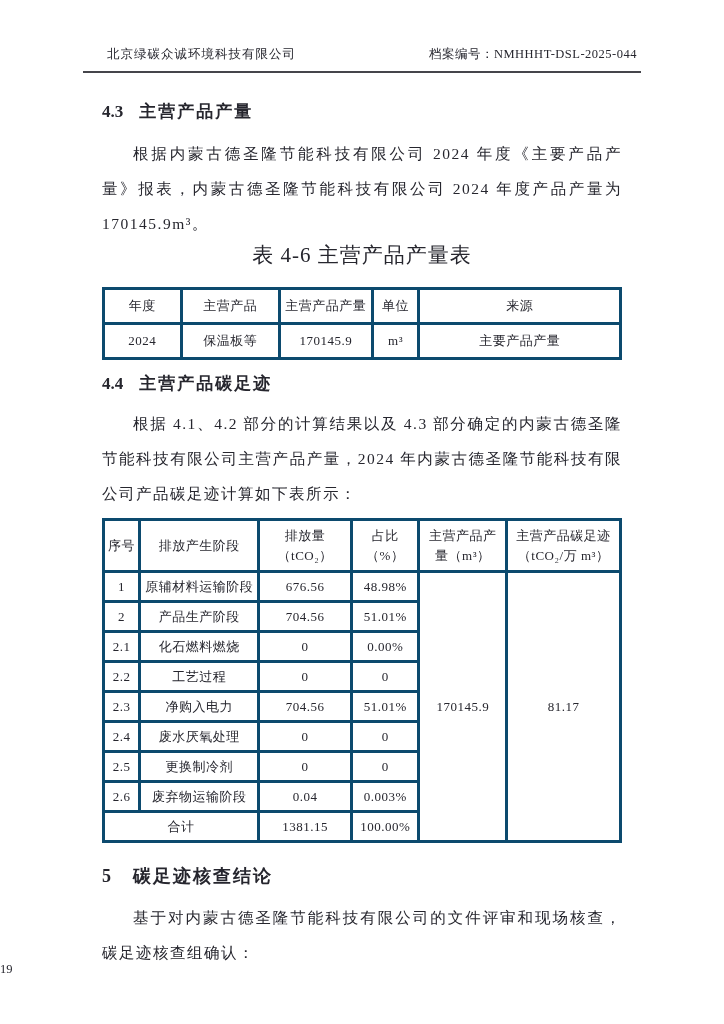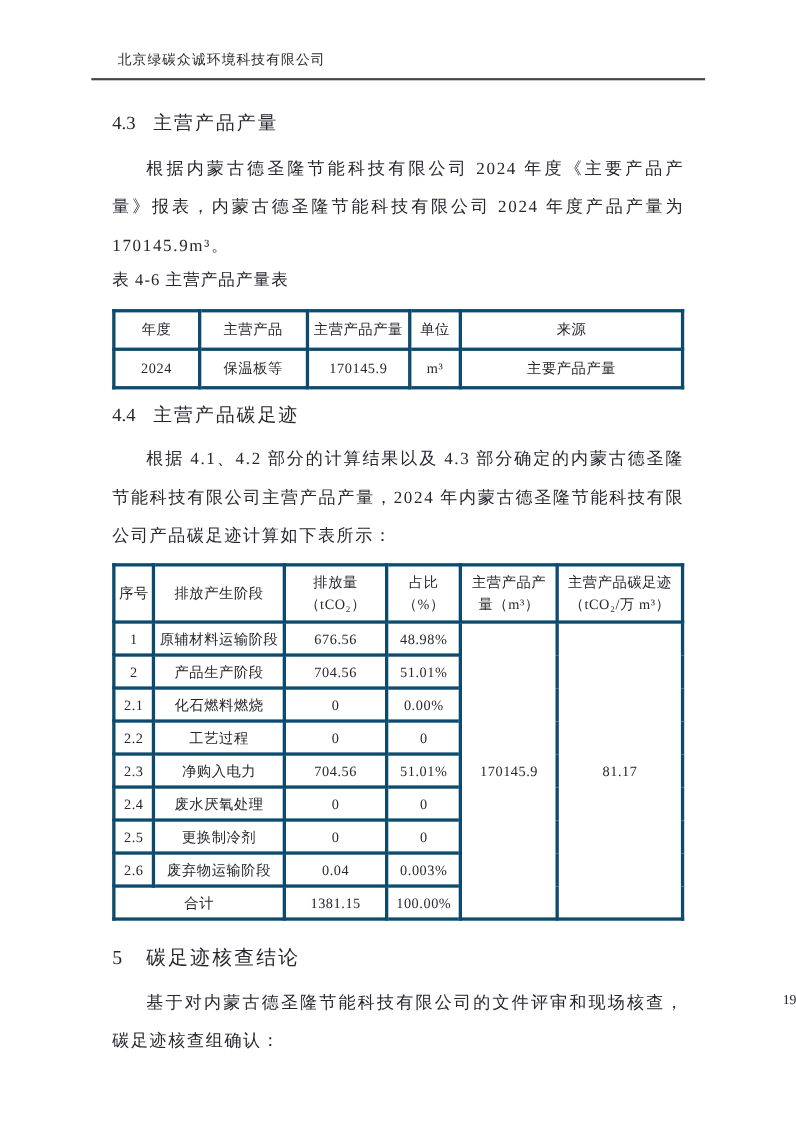--- a/index.html
+++ b/index.html
@@ -11,60 +11,61 @@
   .doc-header{
     margin:46px 83px 0 83px;
     padding:0 4px 8px 24px;
     border-bottom:2px solid #45454b;
     display:flex;justify-content:space-between;align-items:flex-start;
     font-size:12.5px;letter-spacing:1px;
   }
   .doc-header .right{letter-spacing:0.5px;}
   .content{margin:0 102px;}
   .sec-h{
-    font-weight:normal;letter-spacing:2px;line-height:22px;margin:0;
+    font-weight:bold;letter-spacing:2px;line-height:22px;margin:0;
   }
   .sec-h .num{letter-spacing:0;margin-right:16px;}
   .h-43{font-size:17px;margin-top:28px;}
   .h-44{font-size:17px;margin-top:13px;}
   .h-5{font-size:18px;margin-top:21px;line-height:24px;}
   .h-5 .num{margin-right:22px;}
   .para{
     font-size:15.5px;line-height:35px;letter-spacing:1.5px;
     text-align:justify;text-indent:2em;margin:13px 0 0 0;
   }
   .para-44{margin-top:11px;}
   .para-5{margin-top:12px;}
   .tbl-caption{
-    text-align:left;font-size:15px;letter-spacing:1px;
+    text-align:center;font-size:21px;letter-spacing:1px;
     margin-top:4px;line-height:21px;
   }
   table{
     border-collapse:collapse;table-layout:fixed;width:100%;
     margin:7px 0 0 0;font-size:13px;text-align:center;
     border:2px solid #55555b;
   }
   th,td{
     border:3px solid #0c4a6e;font-weight:normal;padding:0 2px;
     letter-spacing:0.5px;overflow:hidden;
   }
   .t46 th{height:32px;}
   .t46 td{height:32px;}
   .t47 th{height:49px;line-height:20px;}
   .t47 td{height:27px;}
   .page-num{
-    position:absolute;top:902px;left:0;width:100%;
-    text-align:right;font-size:12.5px;
+    position:absolute;top:962px;left:0;width:100%;
+    text-align:left;font-size:12.5px;
   }
 </style>
 </head>
 <body>
 
 <div class="doc-header">
   <span>北京绿碳众诚环境科技有限公司</span>
+  <span class="right"><span>档案编号：</span><span>NMHHHT-DSL-2025-044</span></span>
 </div>
 
 <div class="content">
 
   <p class="sec-h h-43">
     <span class="num">4.3</span><span>主营产品产量</span>
   </p>
   <p class="para">根据内蒙古德圣隆节能科技有限公司 2024 年度《主要产品产量》报表，内蒙古德圣隆节能科技有限公司 2024 年度产品产量为 170145.9m³。</p>
 
   <p class="tbl-caption">表 4-6 主营产品产量表</p>

